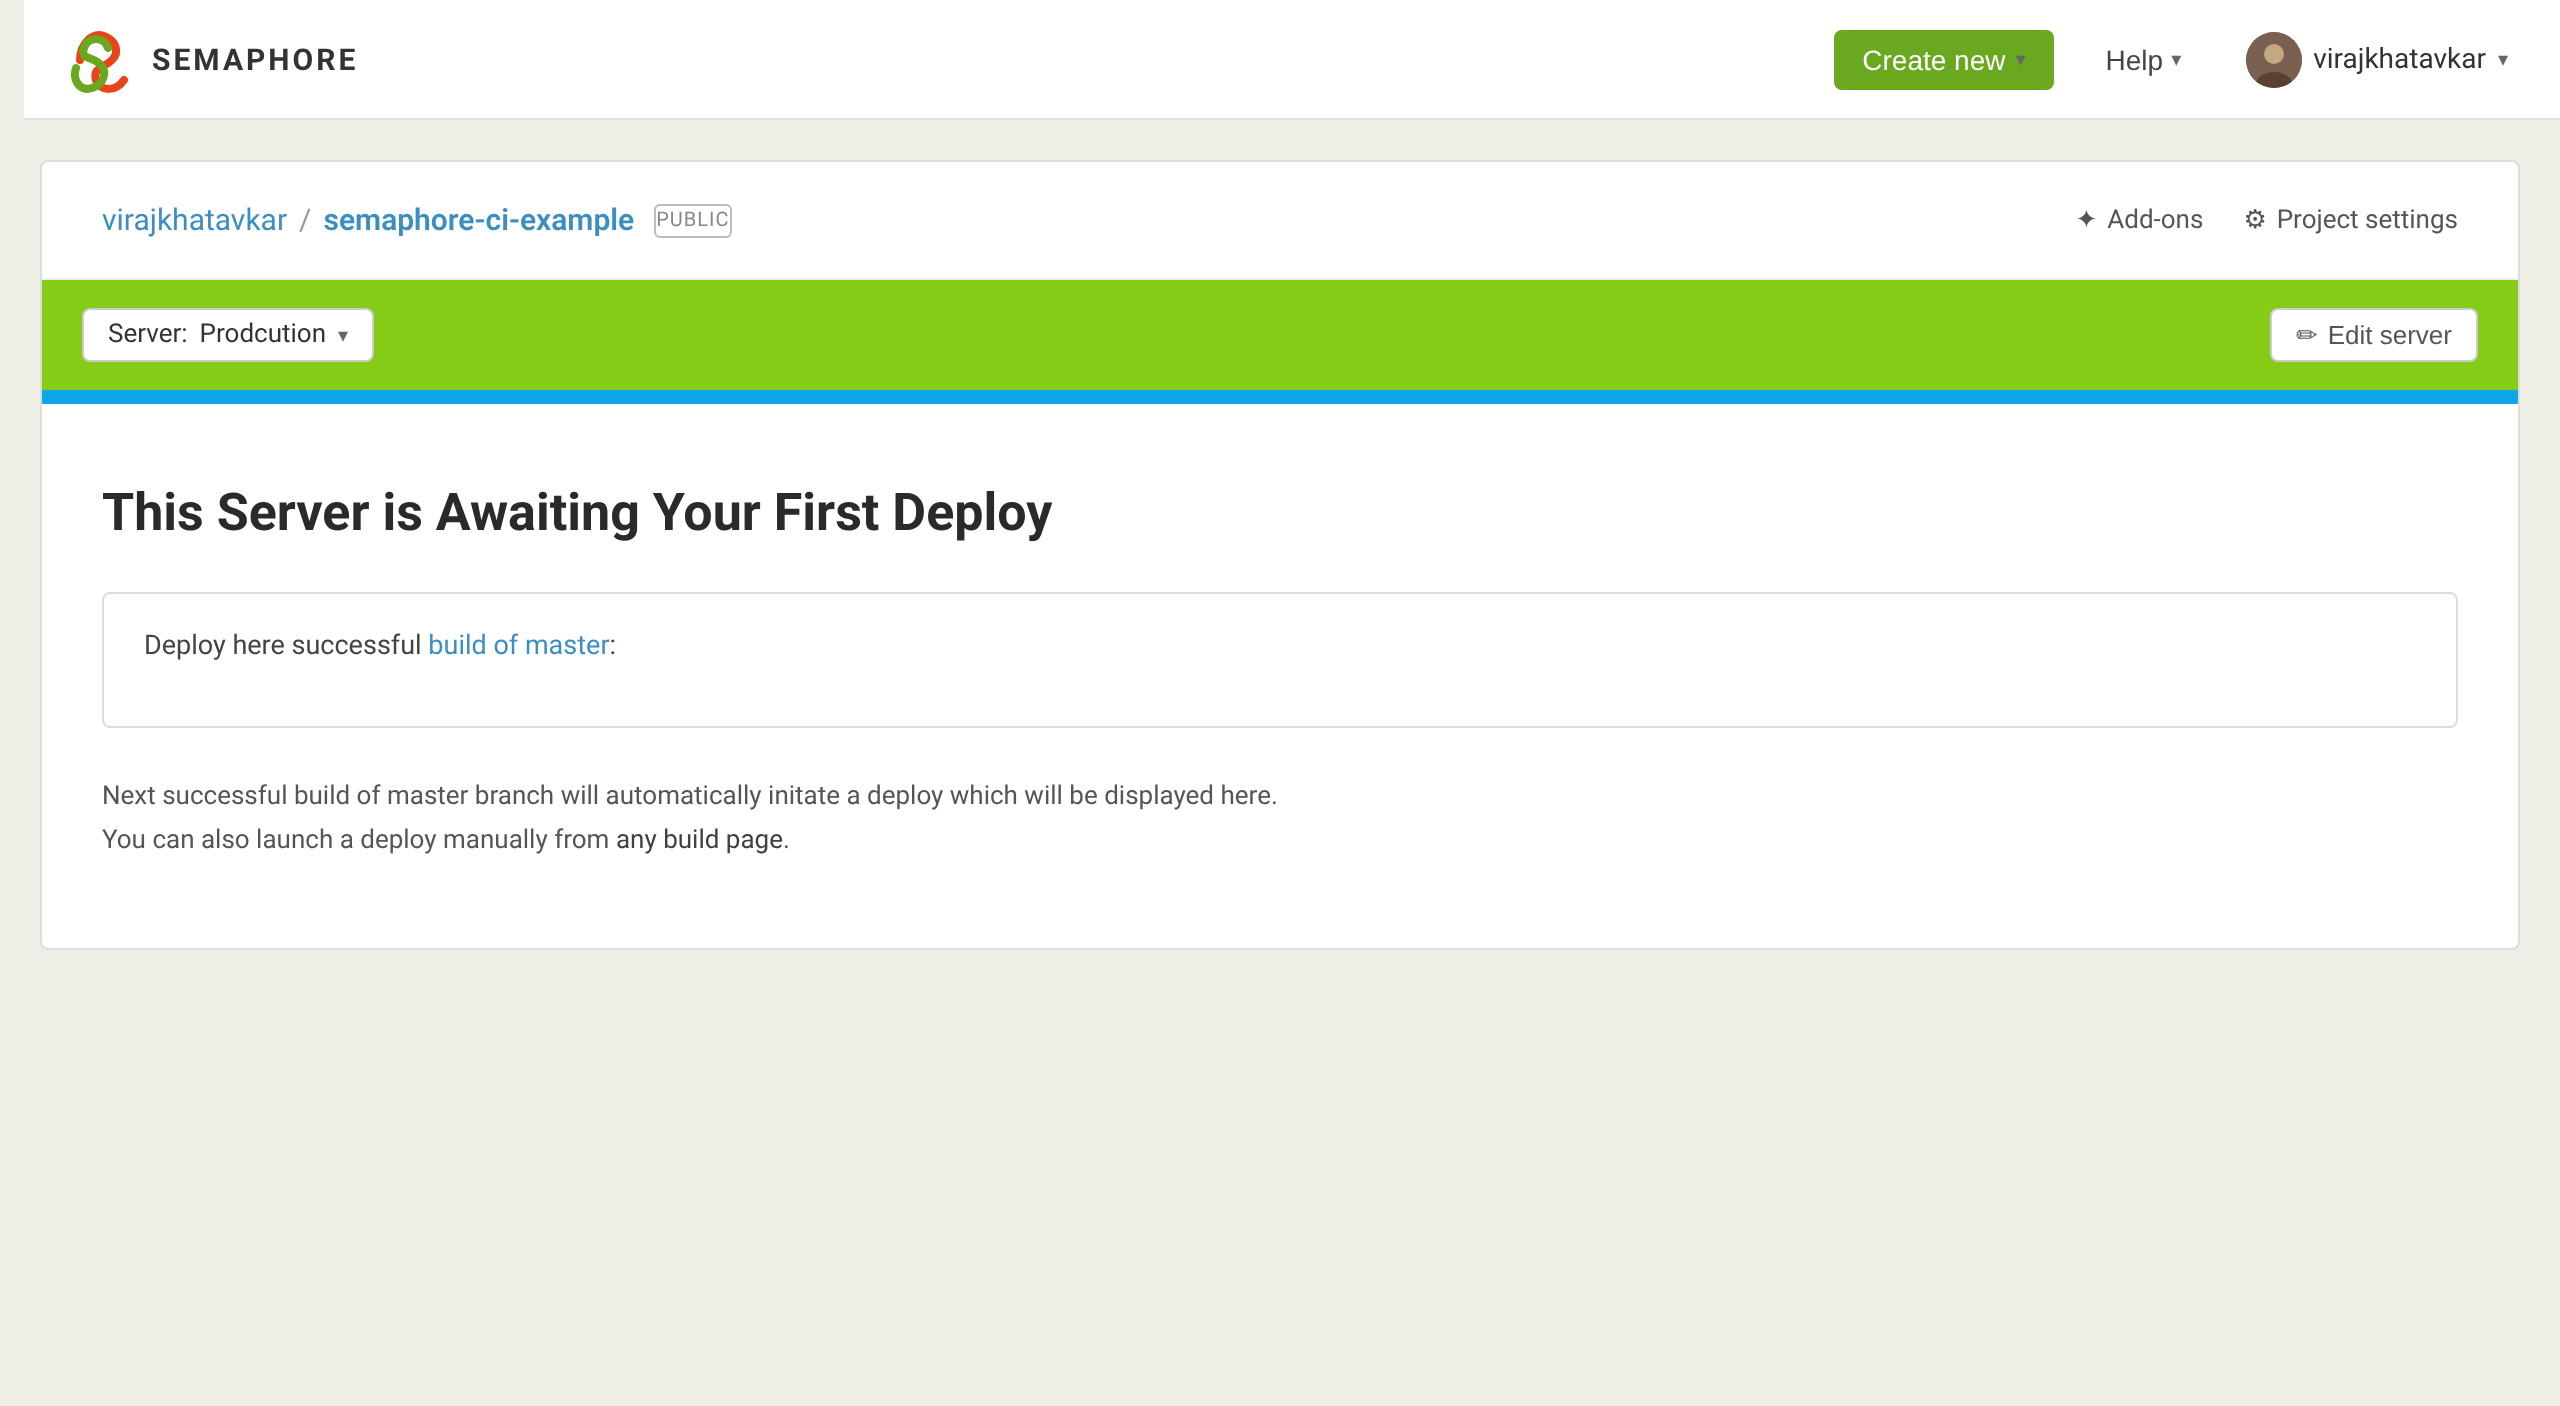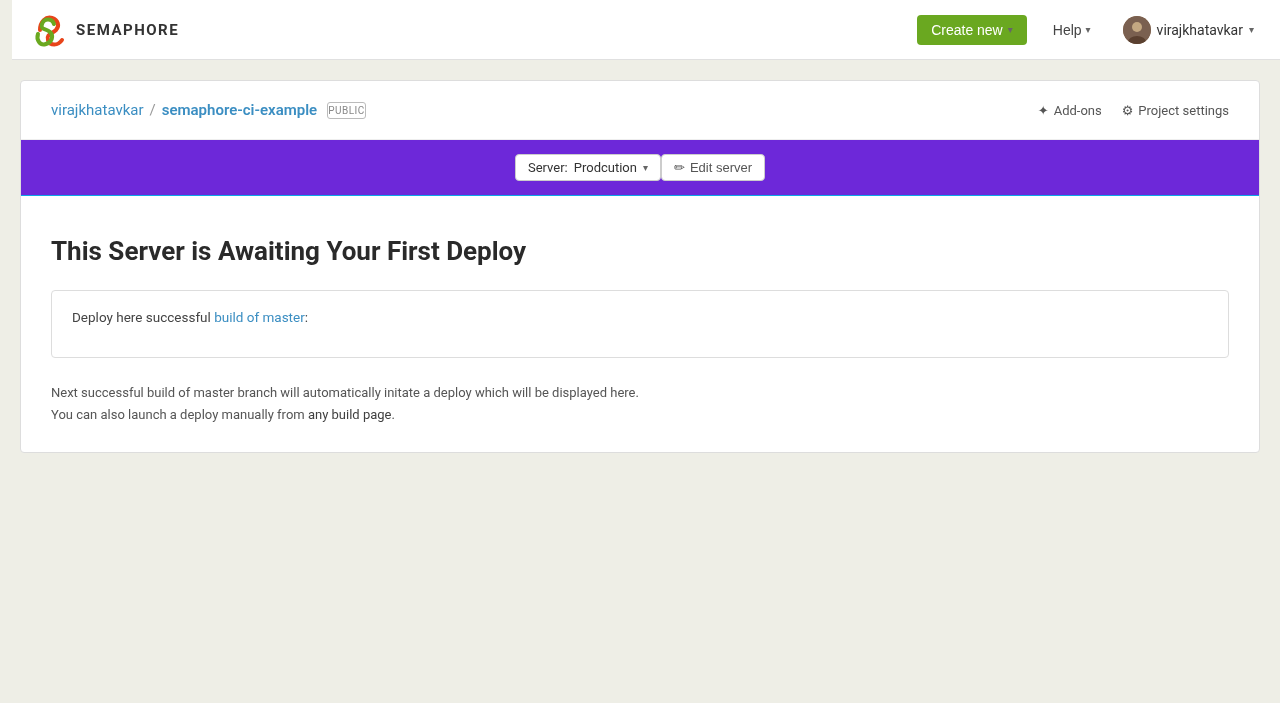--- a/index.html
+++ b/index.html
@@ -146,25 +146,25 @@
       text-decoration: none;
       font-size: 13px;
       display: flex;
       align-items: center;
       gap: 5px;
     }
 
     
     .server-bar {
       padding: 14px 20px;
-      border-bottom: 1px solid #0ea5e9;
-      display: flex;
-      align-items: center;
-      justify-content: center;
-      background: #6d28d9;
+      border-bottom: 7px solid #0ea5e9;
+      display: flex;
+      align-items: center;
+      justify-content: space-between;
+      background: #84cc16;
     }
     .server-selector {
       border: 1px solid #ccc;
       border-radius: 4px;
       padding: 5px 12px;
       font-size: 13px;
       background: #fff;
       cursor: pointer;
       display: flex;
       align-items: center;
@@ -179,21 +179,21 @@
       font-size: 13px;
       cursor: pointer;
       color: #555;
       display: flex;
       align-items: center;
       gap: 5px;
     }
 
     
     .deploy-section {
-      padding: 40px 30px 26px;
+      padding: 40px 30px 42px;
     }
     .deploy-title {
       font-size: 26px;
       font-weight: 700;
       color: #2a2a2a;
       margin-bottom: 24px;
     }
 
     
     .deploy-box {

